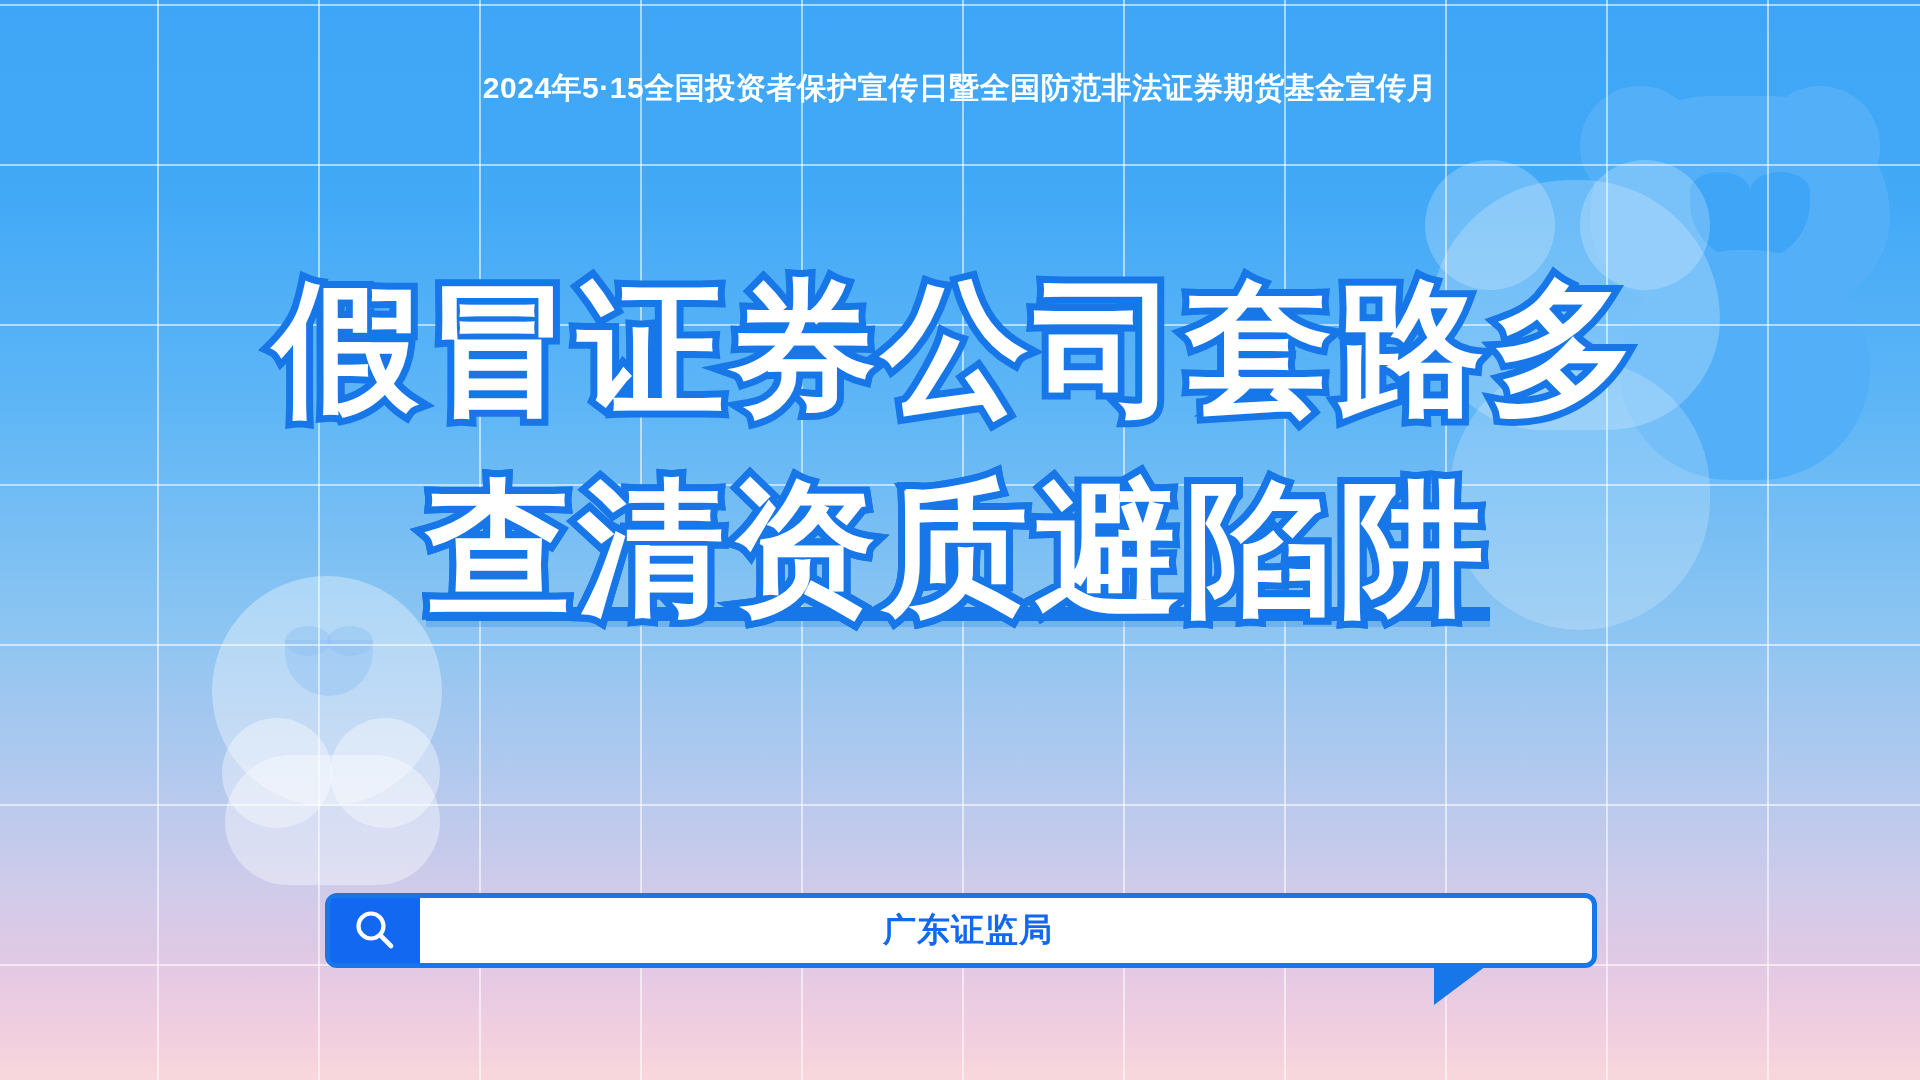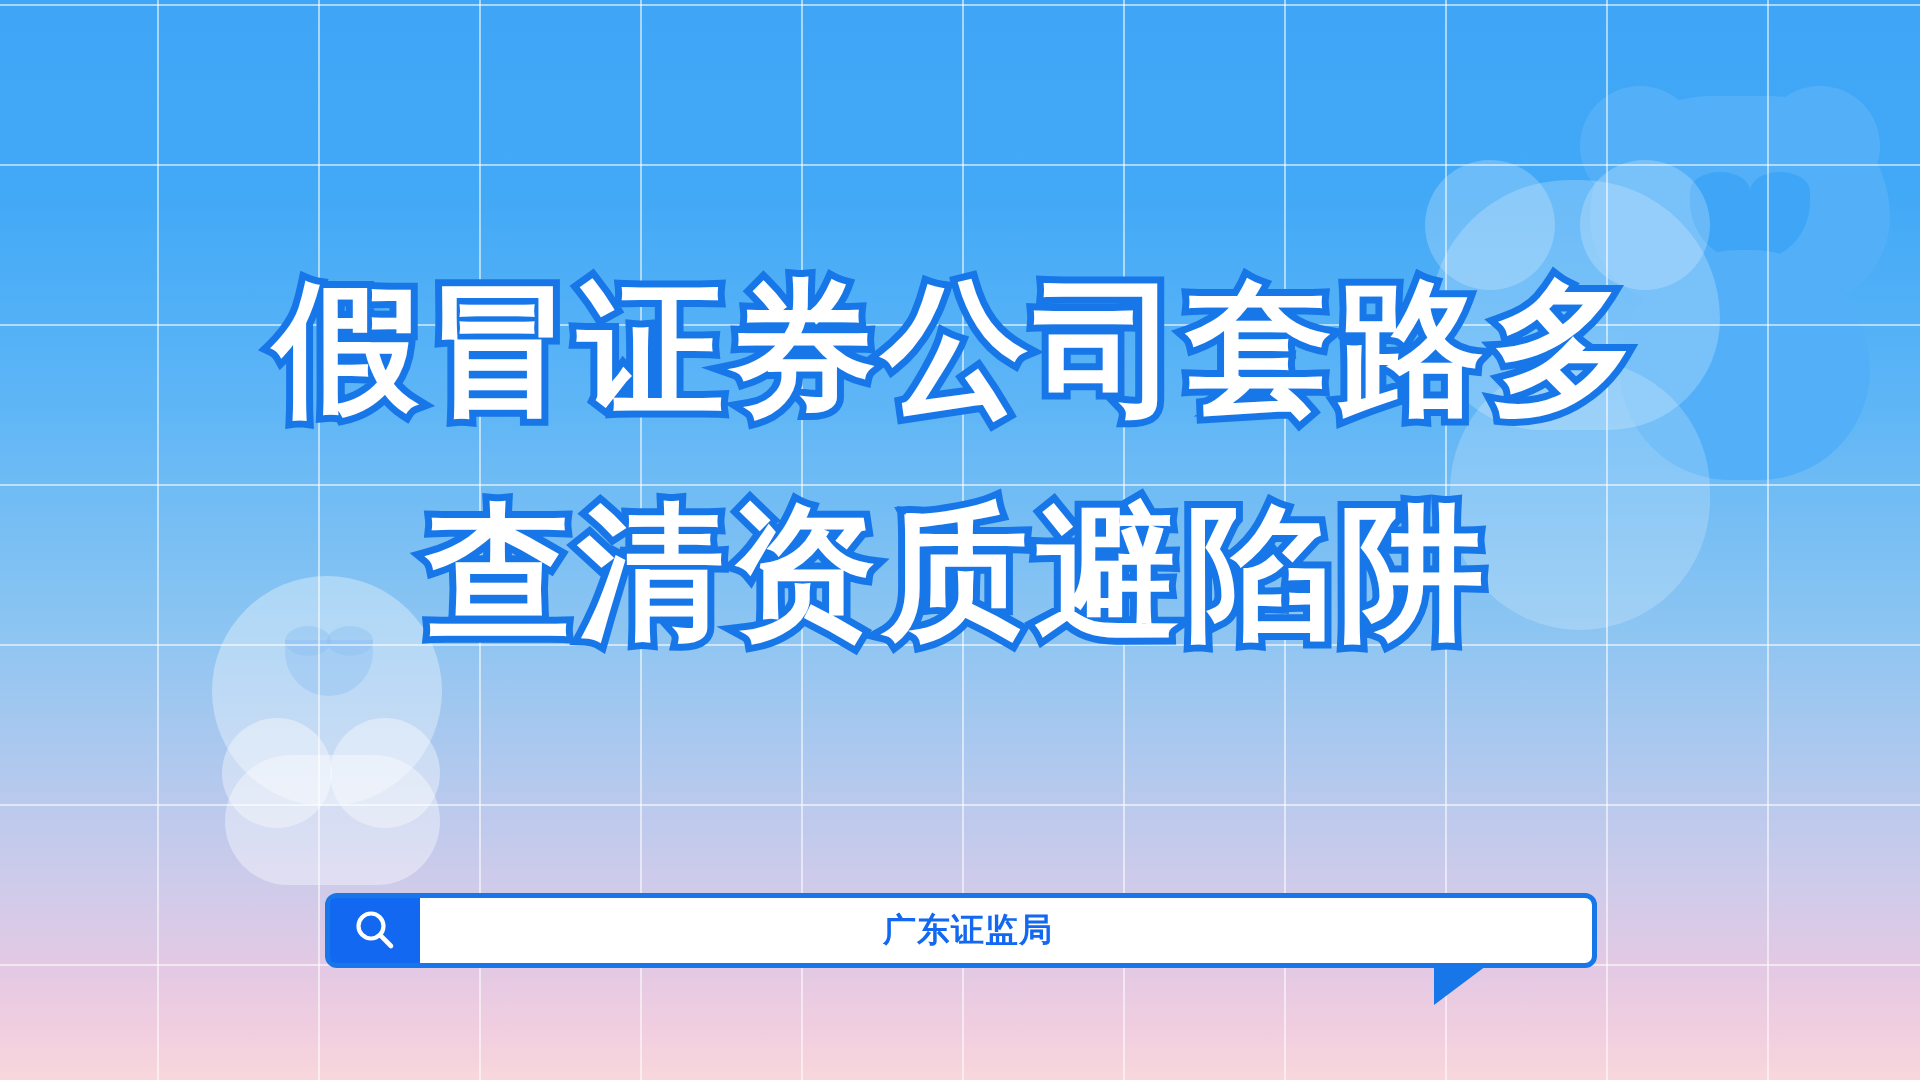--- a/index.html
+++ b/index.html
@@ -219,21 +219,21 @@
     font-weight: bold;
     font-size: 146px;
     line-height: 1;
     letter-spacing: 6px;
     -webkit-text-stroke: 14px #1877E8;
     paint-order: stroke fill;
     text-shadow:
        0 6px 0 rgba(24,119,232,0.25);
   }
   .headline-1 { top: 276px; }
-  .headline-2 { top: 500px; }
+  .headline-2 { top: 476px; text-decoration: underline; }
 
   
   .banner {
     position: absolute;
     left: 325px;
     top: 893px;
     width: 1272px;
     height: 75px;
     display: flex;
     align-items: stretch;
@@ -298,20 +298,21 @@
 
     <div class="blob blob-l-circle"></div>
     <div class="blob blob-l-mouth"></div>
     <div class="blob blob-l-foot-l"></div>
     <div class="blob blob-l-foot-r"></div>
     <div class="blob blob-l-body"></div>
   </div>
 
   <div class="grid"></div>
 
+  <div class="header-line">2024年5·15全国投资者保护宣传日暨全国防范非法证券期货基金宣传月</div>
 
   <div class="headline headline-1">假冒证券公司套路多</div>
   <div class="headline headline-2">查清资质避陷阱</div>
 
   <div class="banner-tail"></div>
   <div class="banner">
     <div class="banner-icon">
       <svg width="46" height="46" viewBox="0 0 46 46" aria-hidden="true">
         <circle cx="19" cy="18" r="12.5" fill="none" stroke="#ffffff" stroke-width="4.2"></circle>
         <line x1="28.2" y1="27.2" x2="39" y2="38" stroke="#ffffff" stroke-width="4.6" stroke-linecap="round"></line>

